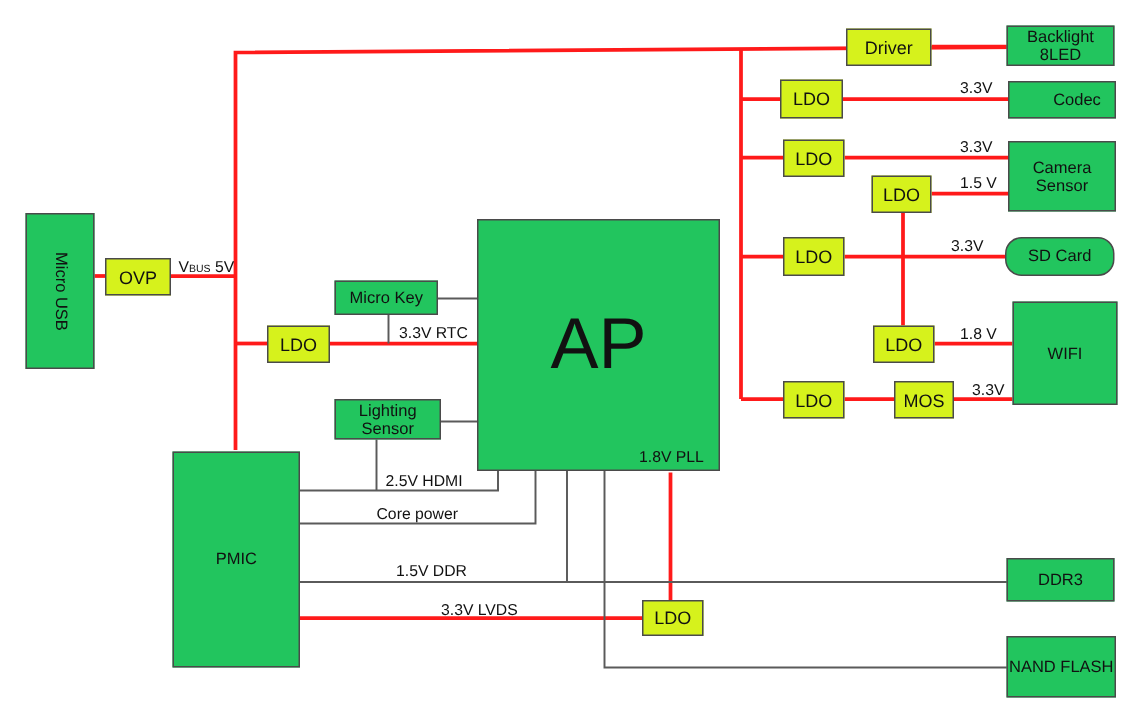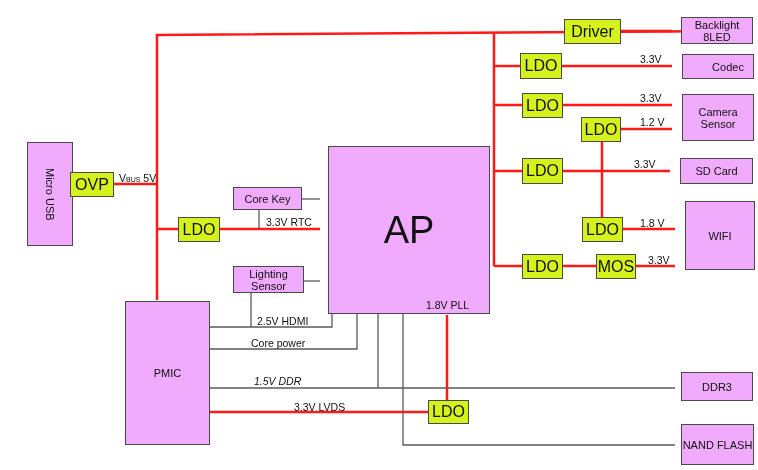--- a/index.html
+++ b/index.html
@@ -1,23 +1,23 @@
 <!DOCTYPE html>
 <html><head>
 <meta charset="utf-8">
 <style>
   html,body{margin:0;padding:0;background:#fff;}
   body{width:758px;height:470px;position:relative;overflow:hidden;font-family:"Liberation Sans",sans-serif;}
   svg{position:absolute;left:0;top:0;}
   .box{position:absolute;box-sizing:border-box;border:1.5px solid #4a4a4a;display:flex;align-items:center;justify-content:center;text-align:center;color:#111;font-size:11px;line-height:12px;}
-  .blue{background:#f0abfc;margin-left:10px;}
-  .green{background:#d6f21c;font-size:16px;}
+  .blue{background:#22c55e;}
+  .green{background:#d6f21c;font-size:12px;}
   .lbl{position:absolute;font-size:10.5px;color:#111;white-space:nowrap;}
   .vert{writing-mode:vertical-rl;}
-  .ap{font-size:38px;}
+  .ap{font-size:48px;}
   sub{font-size:7px;vertical-align:baseline;}
 </style>
 </head>
 <body>
 
 <svg width="758" height="470">
   <g stroke="#ff1a1a" stroke-width="2.5" fill="none">
 
     <polyline points="157,300 157,35 740,31"></polyline>
     <line x1="63" y1="184" x2="70" y2="184"></line>
@@ -56,52 +56,52 @@
   </g>
 </svg>
 
 <div class="box blue" style="left:17px;top:142px;width:46px;height:104px;">
     <span class="vert">Micro USB</span>
   </div>
 <div class="box green" style="left:70px;top:172px;width:44px;height:25px;">OVP</div>
 <div class="lbl" style="left:119px;top:172px;"><span>V</span><sub>BUS</sub><span> 5V</span></div>
 
 <div class="box green" style="left:178px;top:217px;width:42px;height:25px;">LDO</div>
-<div class="box blue" style="left:223px;top:187px;width:69px;height:23px;">Core Key</div>
+<div class="box blue" style="left:223px;top:187px;width:69px;height:23px;">Micro Key</div>
 <div class="lbl" style="left:266px;top:216px;">3.3V RTC</div>
 <div class="box blue" style="left:223px;top:266px;width:71px;height:27px;">Lighting Sensor</div>
 
 <div class="box blue ap" style="left:318px;top:146px;width:162px;height:168px;">AP</div>
 <div class="lbl" style="left:426px;top:299px;text-align:center;">1.8V PLL</div>
 
 <div class="box blue" style="left:115px;top:301px;width:85px;height:144px;">PMIC</div>
 <div class="lbl" style="left:257px;top:315px;">2.5V HDMI</div>
 <div class="lbl" style="left:251px;top:337px;">Core power</div>
-<div class="lbl" style="left:254px;top:375px;font-style:italic;">1.5V DDR</div>
+<div class="lbl" style="left:264px;top:375px;">1.5V DDR</div>
 <div class="lbl" style="left:254px;top:401px;margin-left:40px;">3.3V LVDS</div>
 <div class="box green" style="left:428px;top:400px;width:41px;height:24px;">LDO</div>
 
 <div class="box blue" style="left:671px;top:372px;width:72px;height:29px;">DDR3</div>
 <div class="box blue" style="left:671px;top:424px;width:73px;height:41px;">NAND FLASH</div>
 
 <div class="box green" style="left:564px;top:19px;width:57px;height:25px;">Driver</div>
 <div class="box blue" style="left:671px;top:17px;width:72px;height:27px;">Backlight 8LED</div>
 
 <div class="box green" style="left:520px;top:53px;width:42px;height:26px;">LDO</div>
 <div class="lbl" style="left:640px;top:53px;">3.3V</div>
 <div class="box blue" style="left:672px;top:54px;width:72px;height:25px;padding-left:20px;">Codec</div>
 
 <div class="box green" style="left:522px;top:93px;width:41px;height:25px;">LDO</div>
 <div class="lbl" style="left:640px;top:92px;">3.3V</div>
 <div class="box green" style="left:581px;top:117px;width:40px;height:25px;">LDO</div>
-<div class="lbl" style="left:640px;top:116px;">1.2 V</div>
+<div class="lbl" style="left:640px;top:116px;">1.5 V</div>
 <div class="box blue" style="left:672px;top:94px;width:72px;height:47px;">Camera Sensor</div>
 
 <div class="box green" style="left:522px;top:158px;width:41px;height:26px;">LDO</div>
 <div class="lbl" style="left:634px;top:158px;">3.3V</div>
-<div class="box blue" style="left:670px;top:158px;width:73px;height:26px;">SD Card</div>
+<div class="box blue" style="left:670px;top:158px;width:73px;height:26px;border-radius:11px;">SD Card</div>
 
 <div class="box green" style="left:582px;top:217px;width:41px;height:25px;">LDO</div>
 <div class="lbl" style="left:640px;top:217px;">1.8 V</div>
 <div class="box green" style="left:522px;top:254px;width:41px;height:25px;">LDO</div>
 <div class="box green" style="left:596px;top:254px;width:40px;height:25px;">MOS</div>
 <div class="lbl" style="left:648px;top:254px;">3.3V</div>
 <div class="box blue" style="left:675px;top:201px;width:70px;height:69px;">WIFI</div>
 
 </body></html>

